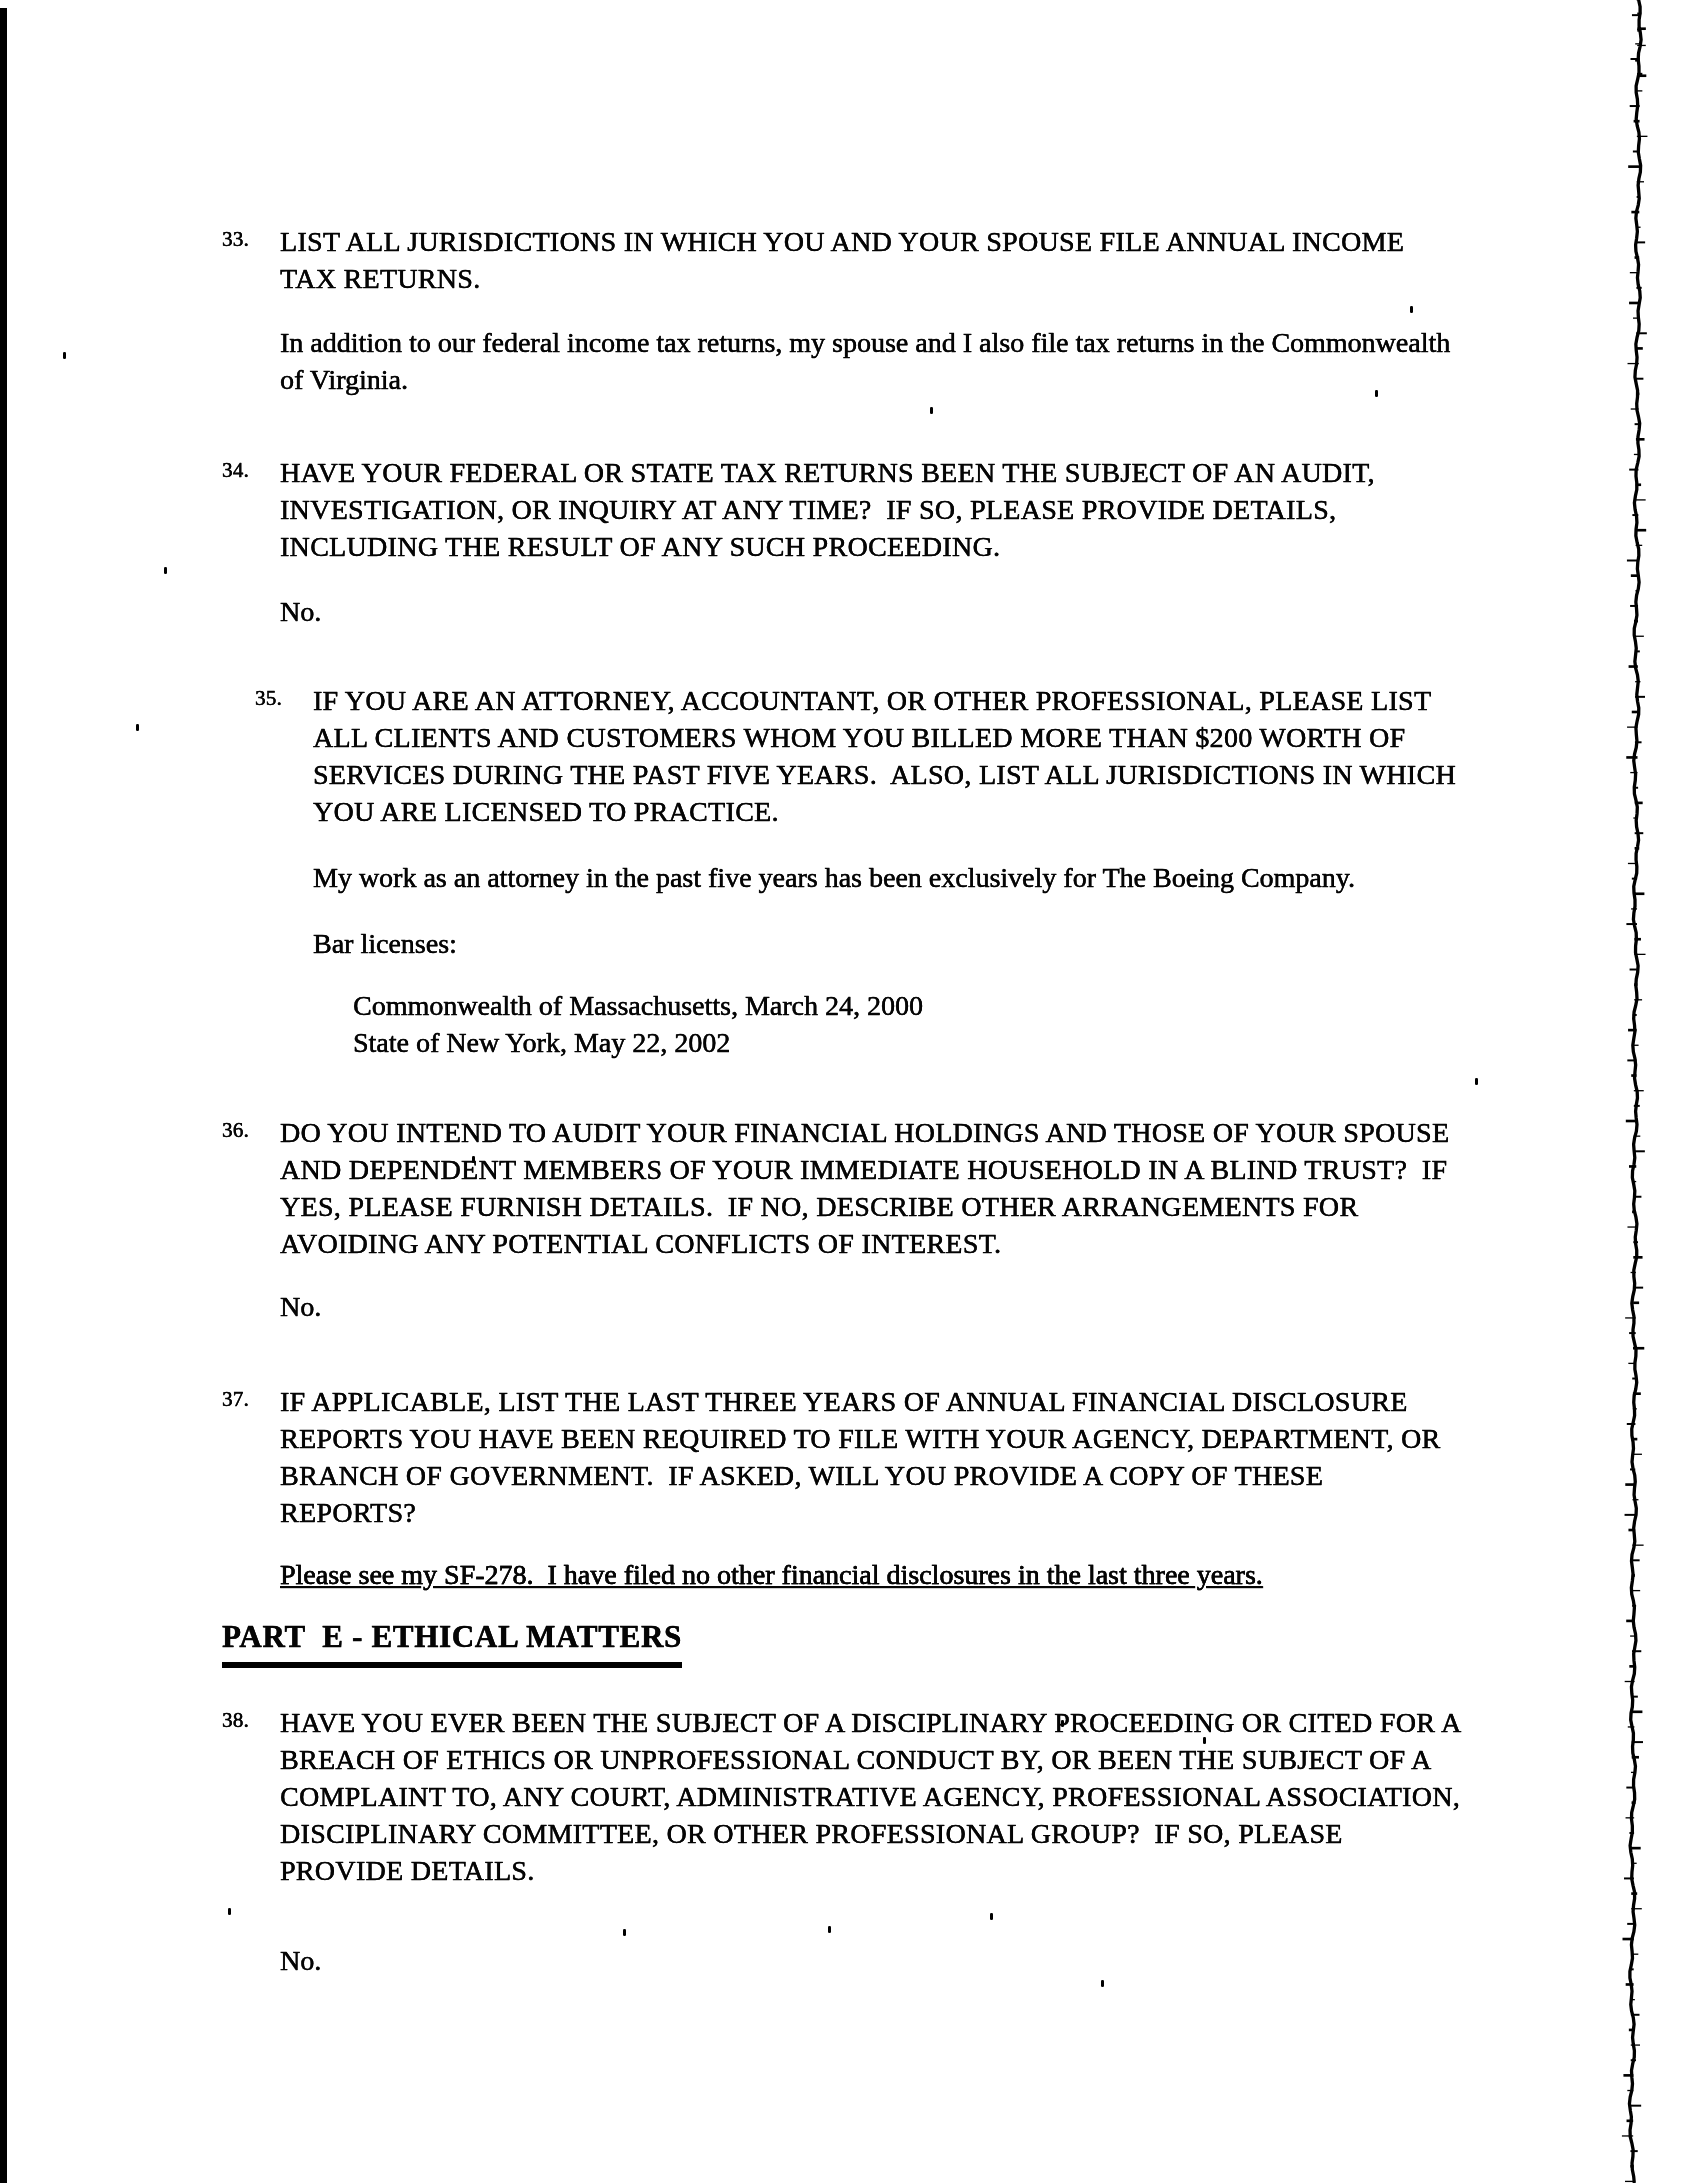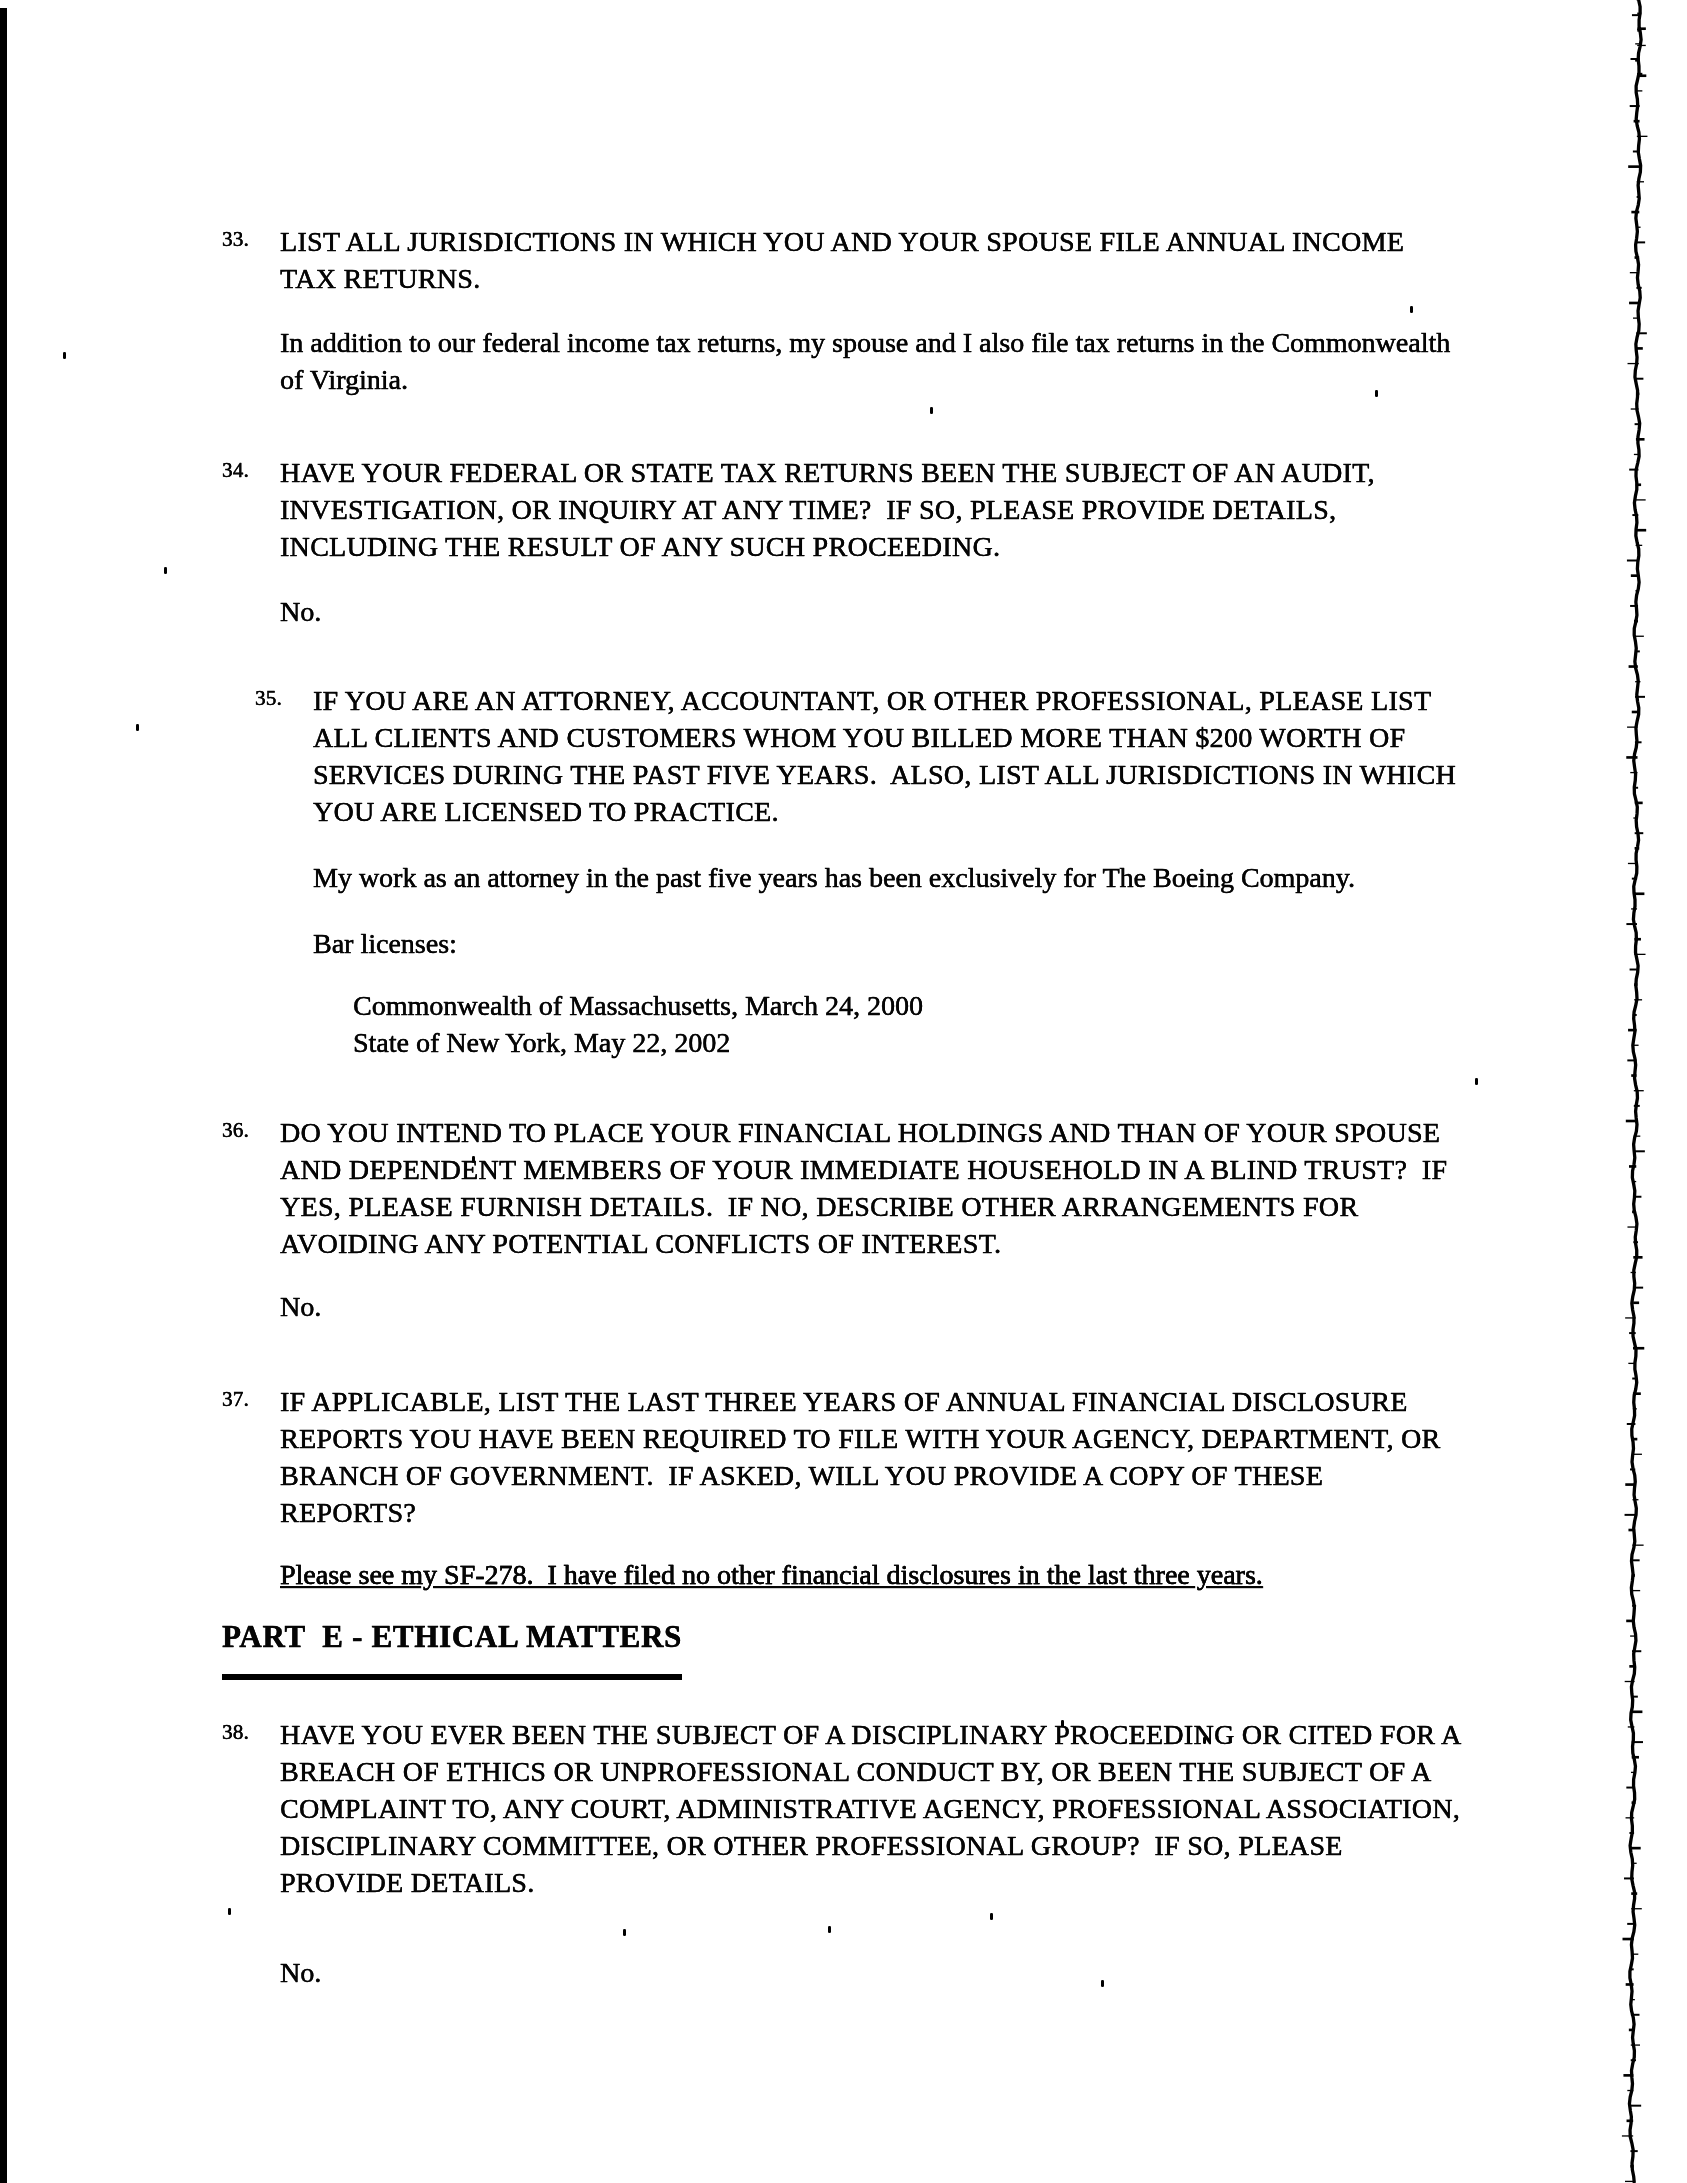--- a/index.html
+++ b/index.html
@@ -68,21 +68,21 @@
   .ans-38 { margin-top: 53px; }
   .part-heading {
     margin: 26.5px 0 36px 0;
     width: fit-content;
     font-size: 31px;
     line-height: 34px;
     font-weight: bold;
     letter-spacing: 0.7px;
     white-space: pre-wrap;
     border-bottom: 6px solid #000;
-    padding-bottom: 20px;
+    padding-bottom: 8px;
   }
   .speck {
     position: absolute;
     width: 3.3px; height: 6.6px;
     background: #000;
     border-radius: 1.3px;
   }
 </style>
 </head>
 <body>
@@ -290,21 +290,21 @@
       <p class="answer bar-label">Bar licenses:</p>
       <div class="licenses">
         <p class="license-line">Commonwealth of Massachusetts, March 24, 2000</p>
         <p class="license-line">State of New York, May 22, 2002</p>
       </div>
     </section>
 
     <section class="sec-36">
       <div class="q">
         <span class="qnum">36.</span>
-        <p class="qtext">DO YOU INTEND TO PLACE YOUR FINANCIAL HOLDINGS AND THAN OF YOUR SPOUSE AND DEPENDENT MEMBERS OF YOUR IMMEDIATE HOUSEHOLD IN A BLIND TRUST?  IF YES, PLEASE FURNISH DETAILS.  IF NO, DESCRIBE OTHER ARRANGEMENTS FOR AVOIDING ANY POTENTIAL CONFLICTS OF INTEREST.</p>
+        <p class="qtext">DO YOU INTEND TO AUDIT YOUR FINANCIAL HOLDINGS AND THOSE OF YOUR SPOUSE AND DEPENDENT MEMBERS OF YOUR IMMEDIATE HOUSEHOLD IN A BLIND TRUST?  IF YES, PLEASE FURNISH DETAILS.  IF NO, DESCRIBE OTHER ARRANGEMENTS FOR AVOIDING ANY POTENTIAL CONFLICTS OF INTEREST.</p>
       </div>
       <p class="answer ans-36">No.</p>
     </section>
 
     <section class="sec-37">
       <div class="q">
         <span class="qnum">37.</span>
         <p class="qtext">IF APPLICABLE, LIST THE LAST THREE YEARS OF ANNUAL FINANCIAL DISCLOSURE REPORTS YOU HAVE BEEN REQUIRED TO FILE WITH YOUR AGENCY, DEPARTMENT, OR BRANCH OF GOVERNMENT.  IF ASKED, WILL YOU PROVIDE A COPY OF THESE REPORTS?</p>
       </div>
       <p class="answer ans-37">Please see my SF-278.  I have filed no other financial disclosures in the last three years.</p>

